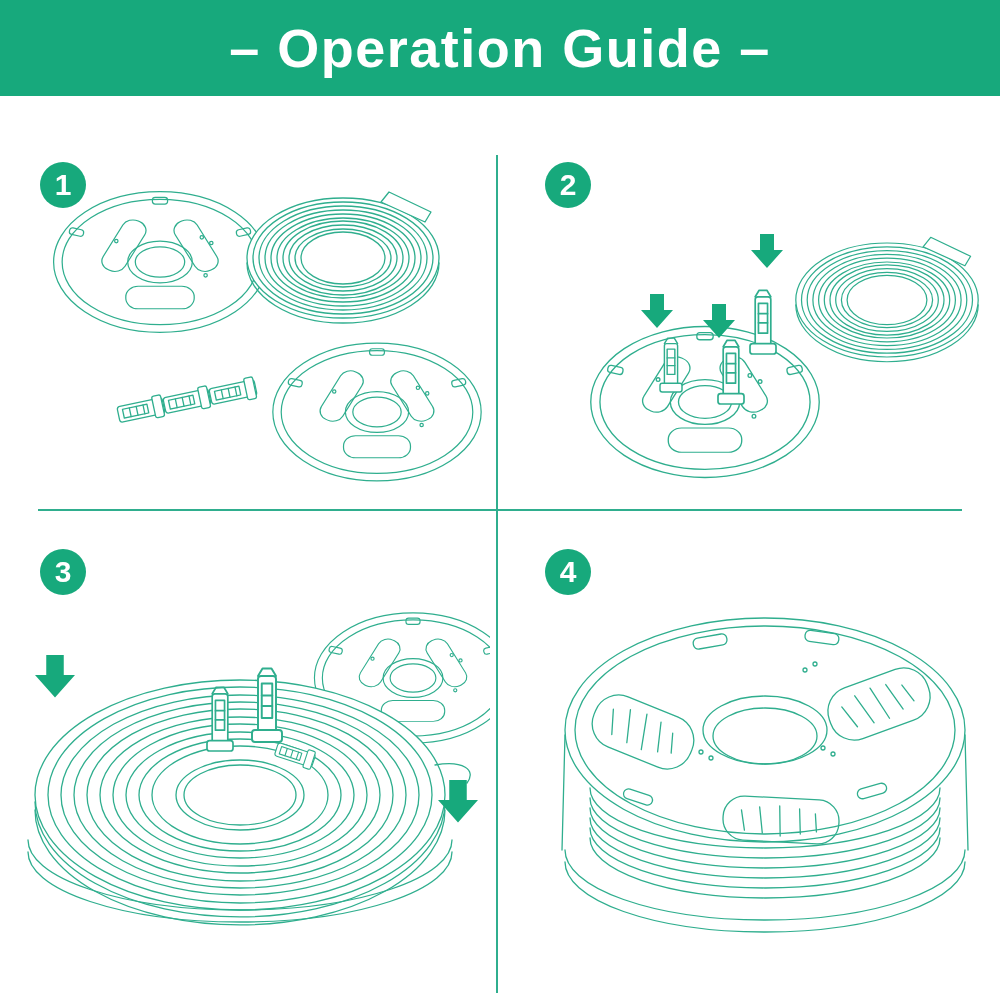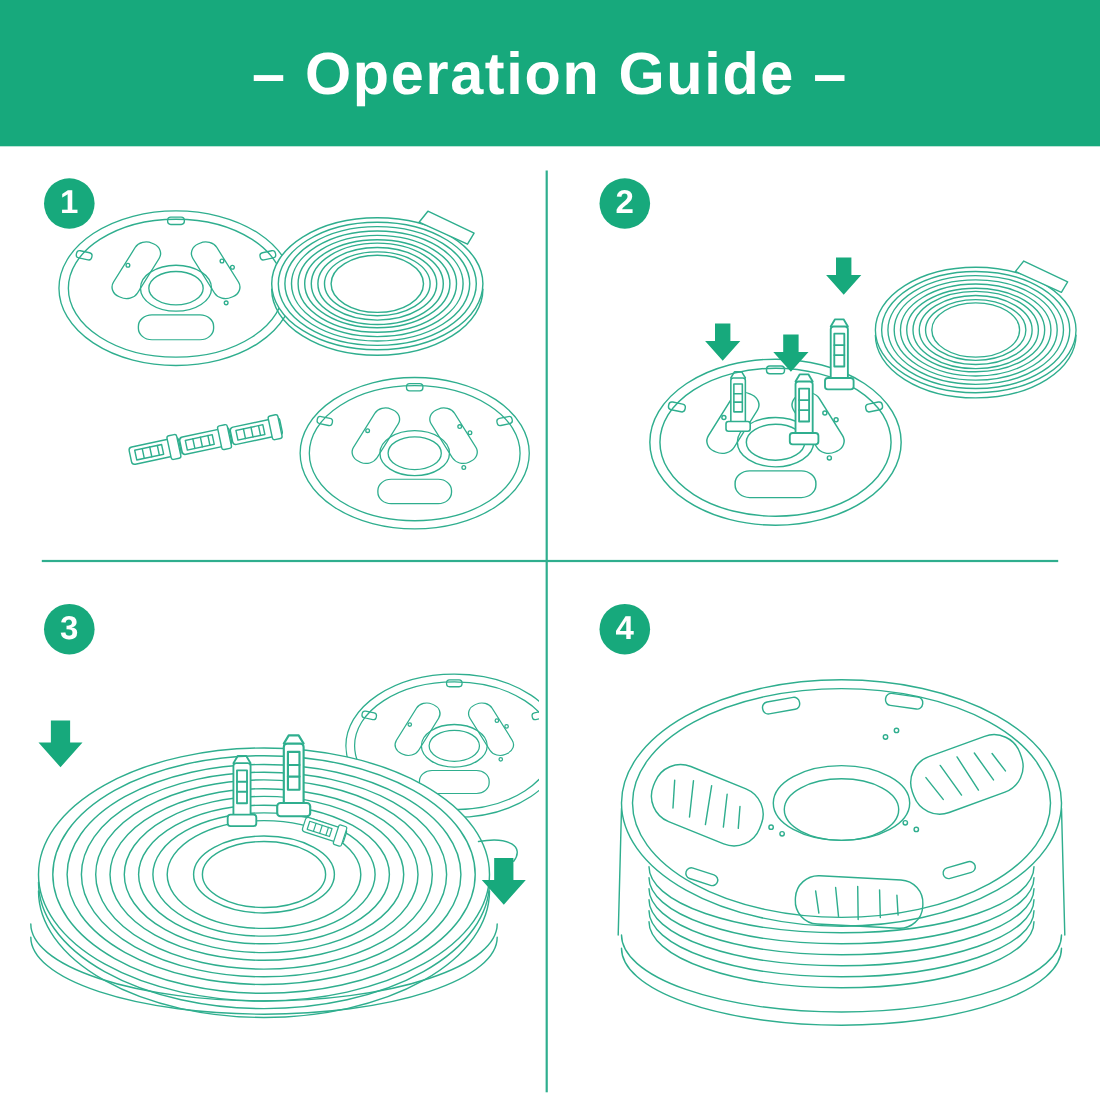--- a/index.html
+++ b/index.html
@@ -3,21 +3,21 @@
 <meta charset="utf-8">
 <style>
   :root { --accent:#17a97c; --line:#2fae8e; }
   * { margin:0; padding:0; box-sizing:border-box; }
   html,body { background:#fff; }
   body {
     width:1000px; height:1000px; position:relative; overflow:hidden;
     font-family:"Liberation Sans", sans-serif;
   }
   .header {
-    position:absolute; left:0; top:0; width:1000px; height:133px;
+    position:absolute; left:0; top:0; width:1000px; height:96px;
     background:var(--accent); display:flex; align-items:center; justify-content:center;
   }
   .title {
     color:#fff; font-size:54px; font-weight:bold; letter-spacing:1.5px;
   }
   .divider-v { position:absolute; left:496px; top:155px; width:2px; height:838px; background:var(--line); }
   .divider-h { position:absolute; left:38px; top:509px; width:924px; height:2px; background:var(--line); }
   .quad { position:absolute; }
   #q1 { left:0;   top:135px; width:497px; height:375px; }
   #q2 { left:497px; top:135px; width:503px; height:375px; }

